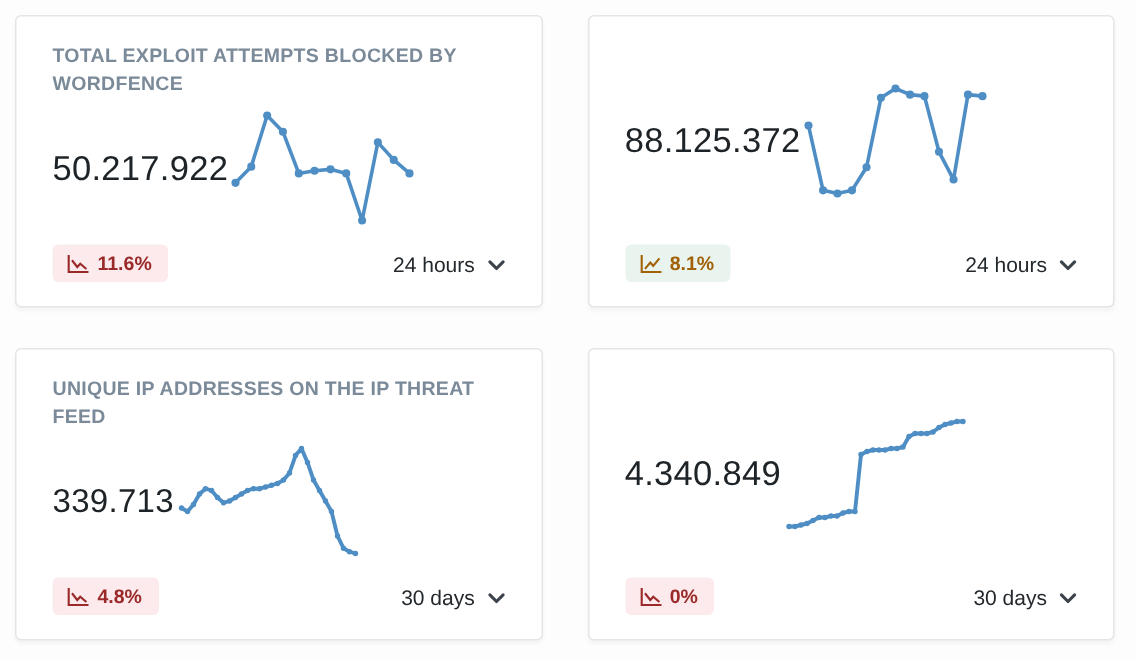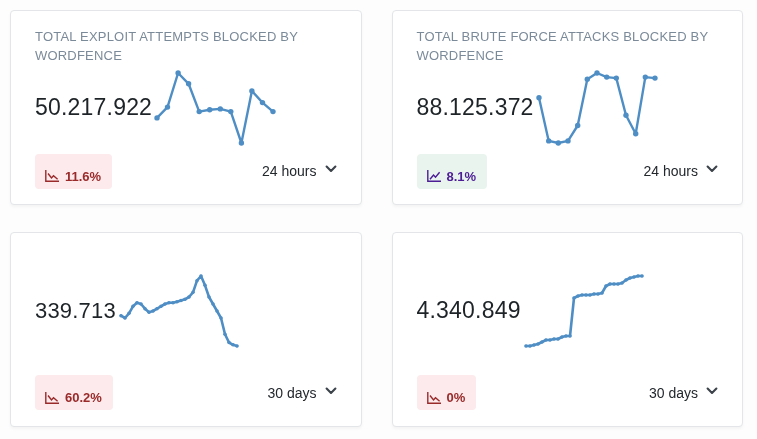--- a/index.html
+++ b/index.html
@@ -23,21 +23,21 @@
     background: #ffffff;
     border: 1px solid #e3e5e8;
     border-radius: 4px;
     box-shadow: 0 2px 3px rgba(0,0,0,0.04);
     padding: 17px 24px 16px 24px;
     display: flex;
     flex-direction: column;
   }
   .card-title {
     font-size: 13px;
-    font-weight: 400;
+    font-weight: 700;
     line-height: 1.45;
     color: #7b8a99;
     letter-spacing: 0.2px;
     text-transform: uppercase;
     max-width: 310px;
   }
   .card-middle {
     flex: 1;
     display: flex;
     align-items: center;
@@ -55,32 +55,33 @@
   .sparkline svg { display: block; width: 100%; height: 100%; }
   .card-footer {
     display: flex;
     align-items: center;
     justify-content: space-between;
   }
   .badge {
     display: inline-flex;
     align-items: center;
     gap: 5px;
-    padding: 15px 11px 5px 9px;
+    padding: 5px 11px 5px 9px;
     border-radius: 4px;
     font-size: 13px;
     font-weight: 700;
   }
   .badge.down { background: #fceaec; color: #9a2a2a; }
-  .badge.up   { background: #e9f4ee; color: #4c1d95; align-items: center; }
+  .badge.up   { background: #e9f4ee; color: #a16207; align-items: center; }
   .badge .icon { display: inline-flex; }
   .badge .trend-up { display: none; }
   .badge.up .trend-up { display: inline-flex; }
   .period {
     display: inline-flex;
+    align-items: center;
     gap: 8px;
     font-size: 14px;
     color: #23282d;
     cursor: pointer;
     margin-left: 16px;
   }
   .period .chevron { display: inline-flex; color: #3c434a; margin-top: 2px; }
 </style>
 </head>
 <body>
@@ -125,21 +126,20 @@
         <span class="icon chevron">
           <svg width="12" height="8" viewBox="0 0 12 8" fill="none">
               <path d="M1.6 1.6 L6 6 L10.4 1.6" stroke="currentColor" stroke-width="2.1" stroke-linecap="round" stroke-linejoin="round"></path>
             </svg>
         </span>
       </div>
     </div>
   </div>
 
   <div class="card">
-    <div class="card-title">TOTAL BRUTE FORCE ATTACKS BLOCKED BY WORDFENCE</div>
     <div class="card-middle">
       <div class="stat-value">88.125.372</div>
       <div class="sparkline">
           <svg viewBox="0 0 126 80" xmlns="http://www.w3.org/2000/svg">
             <polyline points="5.0,29.7 14.7,72.9 24.3,75.0 34.0,72.9 43.7,57.5 53.3,11.2 63.0,5.0 72.7,9.1 82.3,10.1 92.0,47.2 101.7,65.7 111.3,9.1 121.0,10.1" fill="none" stroke="#4e8ec5" stroke-width="2.4" stroke-linejoin="round" stroke-linecap="round"></polyline>
             <circle cx="5.0" cy="29.7" r="2.7" fill="#4e8ec5"></circle>
             <circle cx="14.7" cy="72.9" r="2.7" fill="#4e8ec5"></circle>
             <circle cx="24.3" cy="75.0" r="2.7" fill="#4e8ec5"></circle>
             <circle cx="34.0" cy="72.9" r="2.7" fill="#4e8ec5"></circle>
             <circle cx="43.7" cy="57.5" r="2.7" fill="#4e8ec5"></circle>
@@ -170,20 +170,21 @@
         <span class="icon chevron">
           <svg width="12" height="8" viewBox="0 0 12 8" fill="none">
               <path d="M1.6 1.6 L6 6 L10.4 1.6" stroke="currentColor" stroke-width="2.1" stroke-linecap="round" stroke-linejoin="round"></path>
             </svg>
         </span>
       </div>
     </div>
   </div>
 
   <div class="card">
+    <div class="card-title">UNIQUE IP ADDRESSES ON THE IP THREAT FEED</div>
     <div class="card-middle">
       <div class="stat-value large">339.713</div>
       <div class="sparkline">
           <svg viewBox="0 0 126 80" xmlns="http://www.w3.org/2000/svg">
             <polyline points="5.0,44.7 9.0,47.0 13.0,42.3 17.0,35.3 21.0,31.8 25.0,33.0 29.0,37.7 33.0,41.2 37.0,40.0 41.0,37.7 45.0,35.3 49.0,33.0 53.0,31.8 57.0,31.8 61.0,30.7 65.0,29.5 69.0,28.3 73.0,26.0 77.0,21.3 81.0,9.7 85.0,5.0 89.0,14.3 93.0,26.0 97.0,33.0 101.0,40.0 105.0,47.0 109.0,63.3 113.0,71.5 117.0,73.8 121.0,75.0" fill="none" stroke="#4e8ec5" stroke-width="2.6" stroke-linejoin="round" stroke-linecap="round"></polyline>
             <circle cx="5.0" cy="44.7" r="1.8" fill="#4e8ec5"></circle>
             <circle cx="9.0" cy="47.0" r="1.8" fill="#4e8ec5"></circle>
             <circle cx="13.0" cy="42.3" r="1.8" fill="#4e8ec5"></circle>
             <circle cx="17.0" cy="35.3" r="1.8" fill="#4e8ec5"></circle>
             <circle cx="21.0" cy="31.8" r="1.8" fill="#4e8ec5"></circle>
@@ -217,21 +218,21 @@
     </div>
     <div class="card-footer">
       <div class="badge down">
         <span class="icon trend-down">
           <svg width="16" height="14" viewBox="0 0 16 14" fill="none">
               <path d="M1.8 1 V12.3 H15" stroke="currentColor" stroke-width="1.4"></path>
               <polyline points="4,4.5 7.5,9 9.5,6.8 13.6,10.3" stroke="currentColor" stroke-width="1.4" fill="none"></polyline>
             </svg>
         </span>
 
-        <span>60.2%</span>
+        <span>4.8%</span>
       </div>
       <div class="period">
         <span>30 days</span>
         <span class="icon chevron">
           <svg width="12" height="8" viewBox="0 0 12 8" fill="none">
               <path d="M1.6 1.6 L6 6 L10.4 1.6" stroke="currentColor" stroke-width="2.1" stroke-linecap="round" stroke-linejoin="round"></path>
             </svg>
         </span>
       </div>
     </div>

